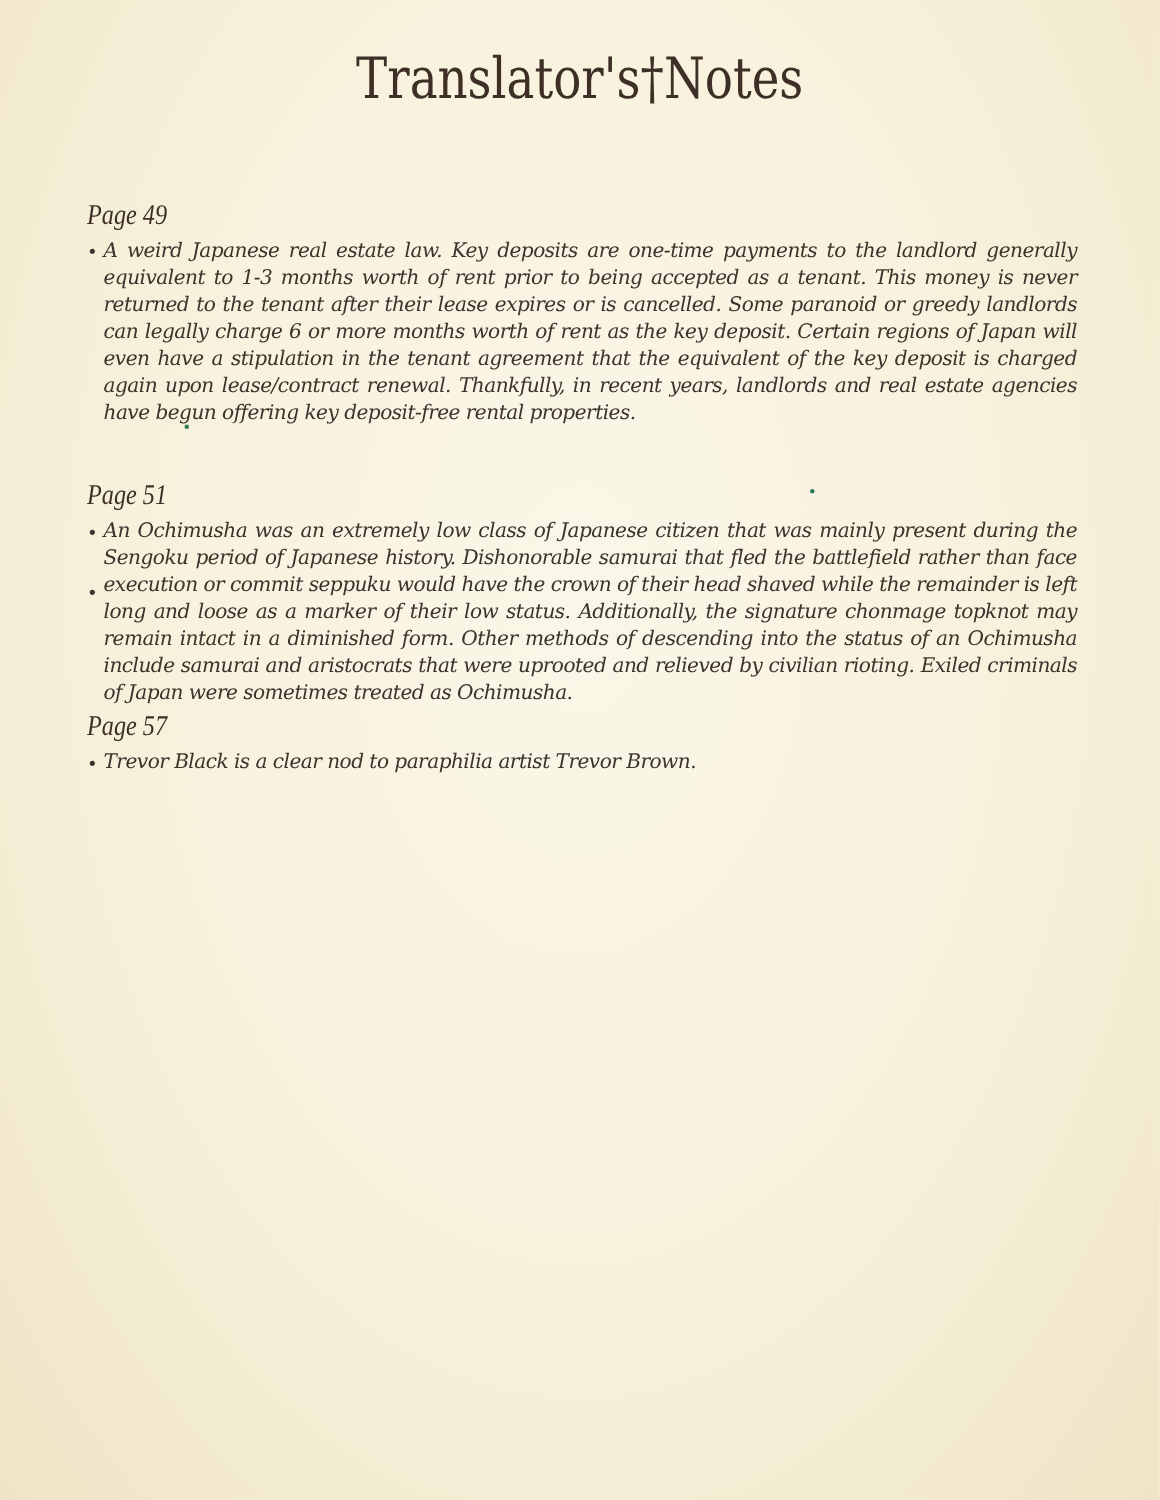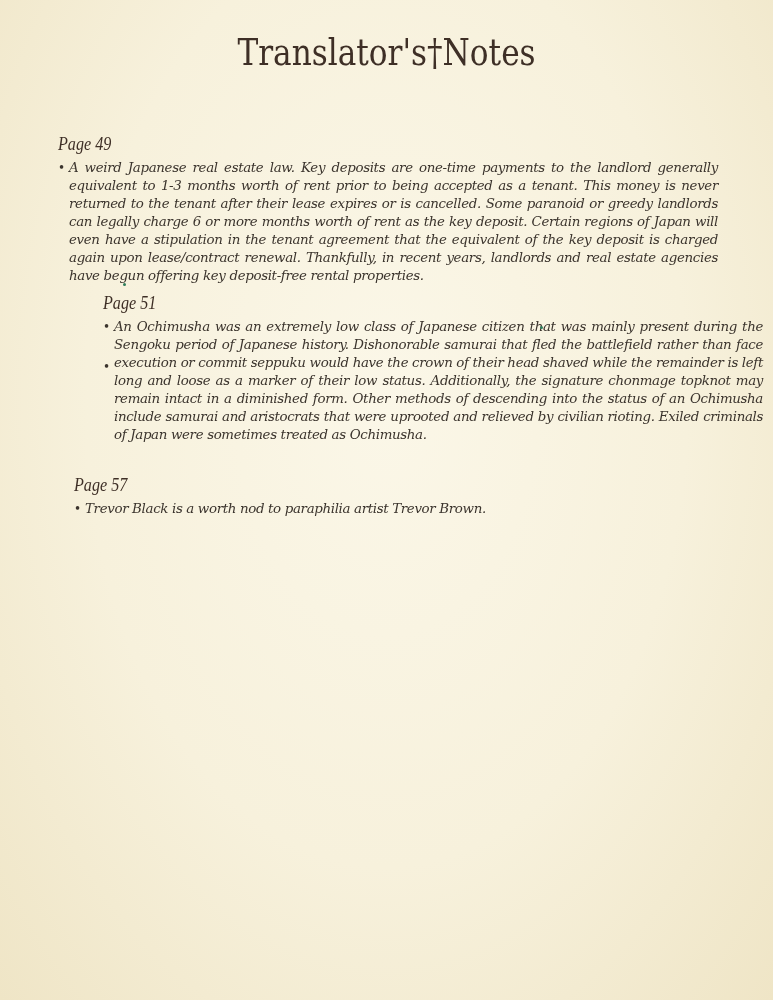--- a/index.html
+++ b/index.html
@@ -36,22 +36,22 @@
       font-size: 13.4px; line-height: 18px;
       text-align: justify;
       color: #3b342d;
       letter-spacing: -0.35px;
     }
     .bullet {
       position: absolute; left: 0; top: 0; font-size: 12px;
     }
     .stray-bullet { position: absolute; left: 0; top: 40px; font-size: 12px; }
     #s1 { top: 133px; }
-    #s2 { top: 292px; margin-left: 45px; }
-    #s3 { top: 474px; margin-left: 16px; }
+    #s2 { top: 320px; }
+    #s3 { top: 474px; }
     .speck { position: absolute; width: 3px; height: 3px; border-radius: 50%; background: #2e7d5b; }
   </style>
 </head>
 <body>
 
 <div class="page">
   <div class="title">Translator's†Notes</div>
 
   <div class="section" id="s1">
     <div class="sec-heading">Page 49</div>
@@ -67,19 +67,19 @@
       <span class="bullet">•</span>
       <span class="stray-bullet">•</span>
       <span>An Ochimusha was an extremely low class of Japanese citizen that was mainly present during the Sengoku period of Japanese history. Dishonorable samurai that fled the battlefield rather than face execution or commit seppuku would have the crown of their head shaved while the remainder is left long and loose as a marker of their low status. Additionally, the signature chonmage topknot may remain intact in a diminished form. Other methods of descending into the status of an Ochimusha include samurai and aristocrats that were uprooted and relieved by civilian rioting. Exiled criminals of Japan were sometimes treated as Ochimusha.</span>
     </div>
   </div>
 
   <div class="section" id="s3">
     <div class="sec-heading">Page 57</div>
     <div class="note">
       <span class="bullet">•</span>
-      <span>Trevor Black is a worth nod to paraphilia artist Trevor Brown.</span>
+      <span>Trevor Black is a clear nod to paraphilia artist Trevor Brown.</span>
     </div>
   </div>
 
   <span class="speck" style="left:123px;top:283px;"></span>
   <span class="speck" style="left:540px;top:326px;"></span>
 </div>
 
 </body></html>

